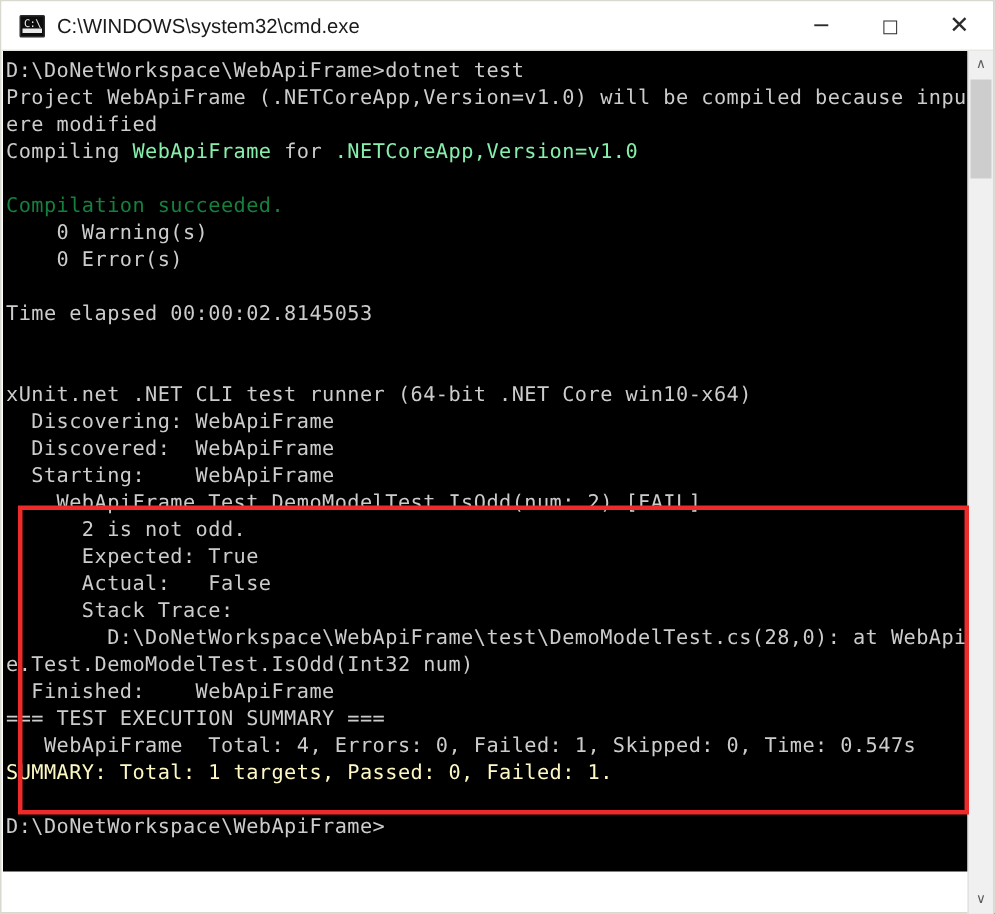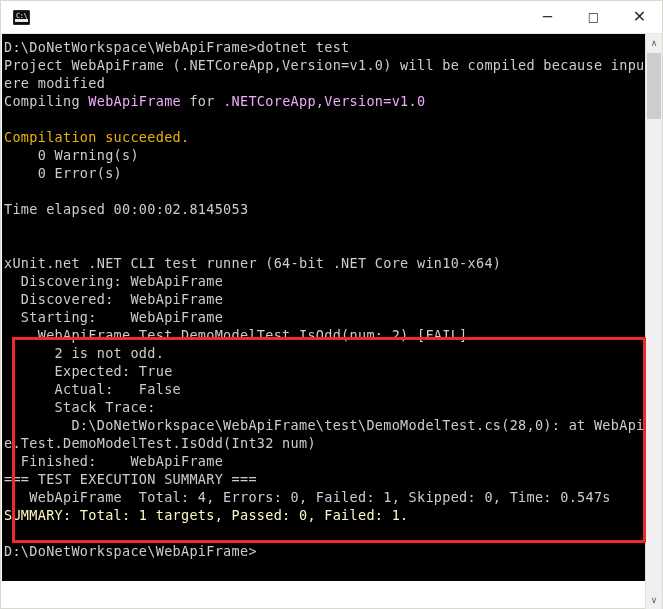--- a/index.html
+++ b/index.html
@@ -118,22 +118,22 @@
     white-space: pre;
     padding: 4px 0 0 2px;
     box-sizing: border-box;
     letter-spacing: 0.3px;
   }
   .line {
     height: 18px;
     white-space: pre;
   }
   .c-white  { color: #cccccc; }
-  .c-green  { color: #eab308; }
-  .c-olive  { color: #f0abfc; margin-top: 40px; }
+  .c-green  { color: #15803d; }
+  .c-olive  { color: #86efac; margin-top: 40px; }
   .c-red    { color: #fef9c3; }
 
   
   #scrollbar {
     position: absolute;
     right: 0;
     top: 33px;
     width: 17px;
     height: 575px;
     background: #f0f0f0;
@@ -179,20 +179,21 @@
 </head>
 <body>
 
 <div id="window">
 
   <div id="titlebar">
     <div id="app-icon">
       <span class="glyph">C:\</span>
       <span class="bar"></span>
     </div>
+    <div id="title-text">C:\WINDOWS\system32\cmd.exe</div>
 
     <div class="winbtn" id="btn-min">
       <span class="mark">─</span>
     </div>
     <div class="winbtn" id="btn-max">
       <span class="mark">□</span>
     </div>
     <div class="winbtn" id="btn-close">
       <span class="mark">✕</span>
     </div>

